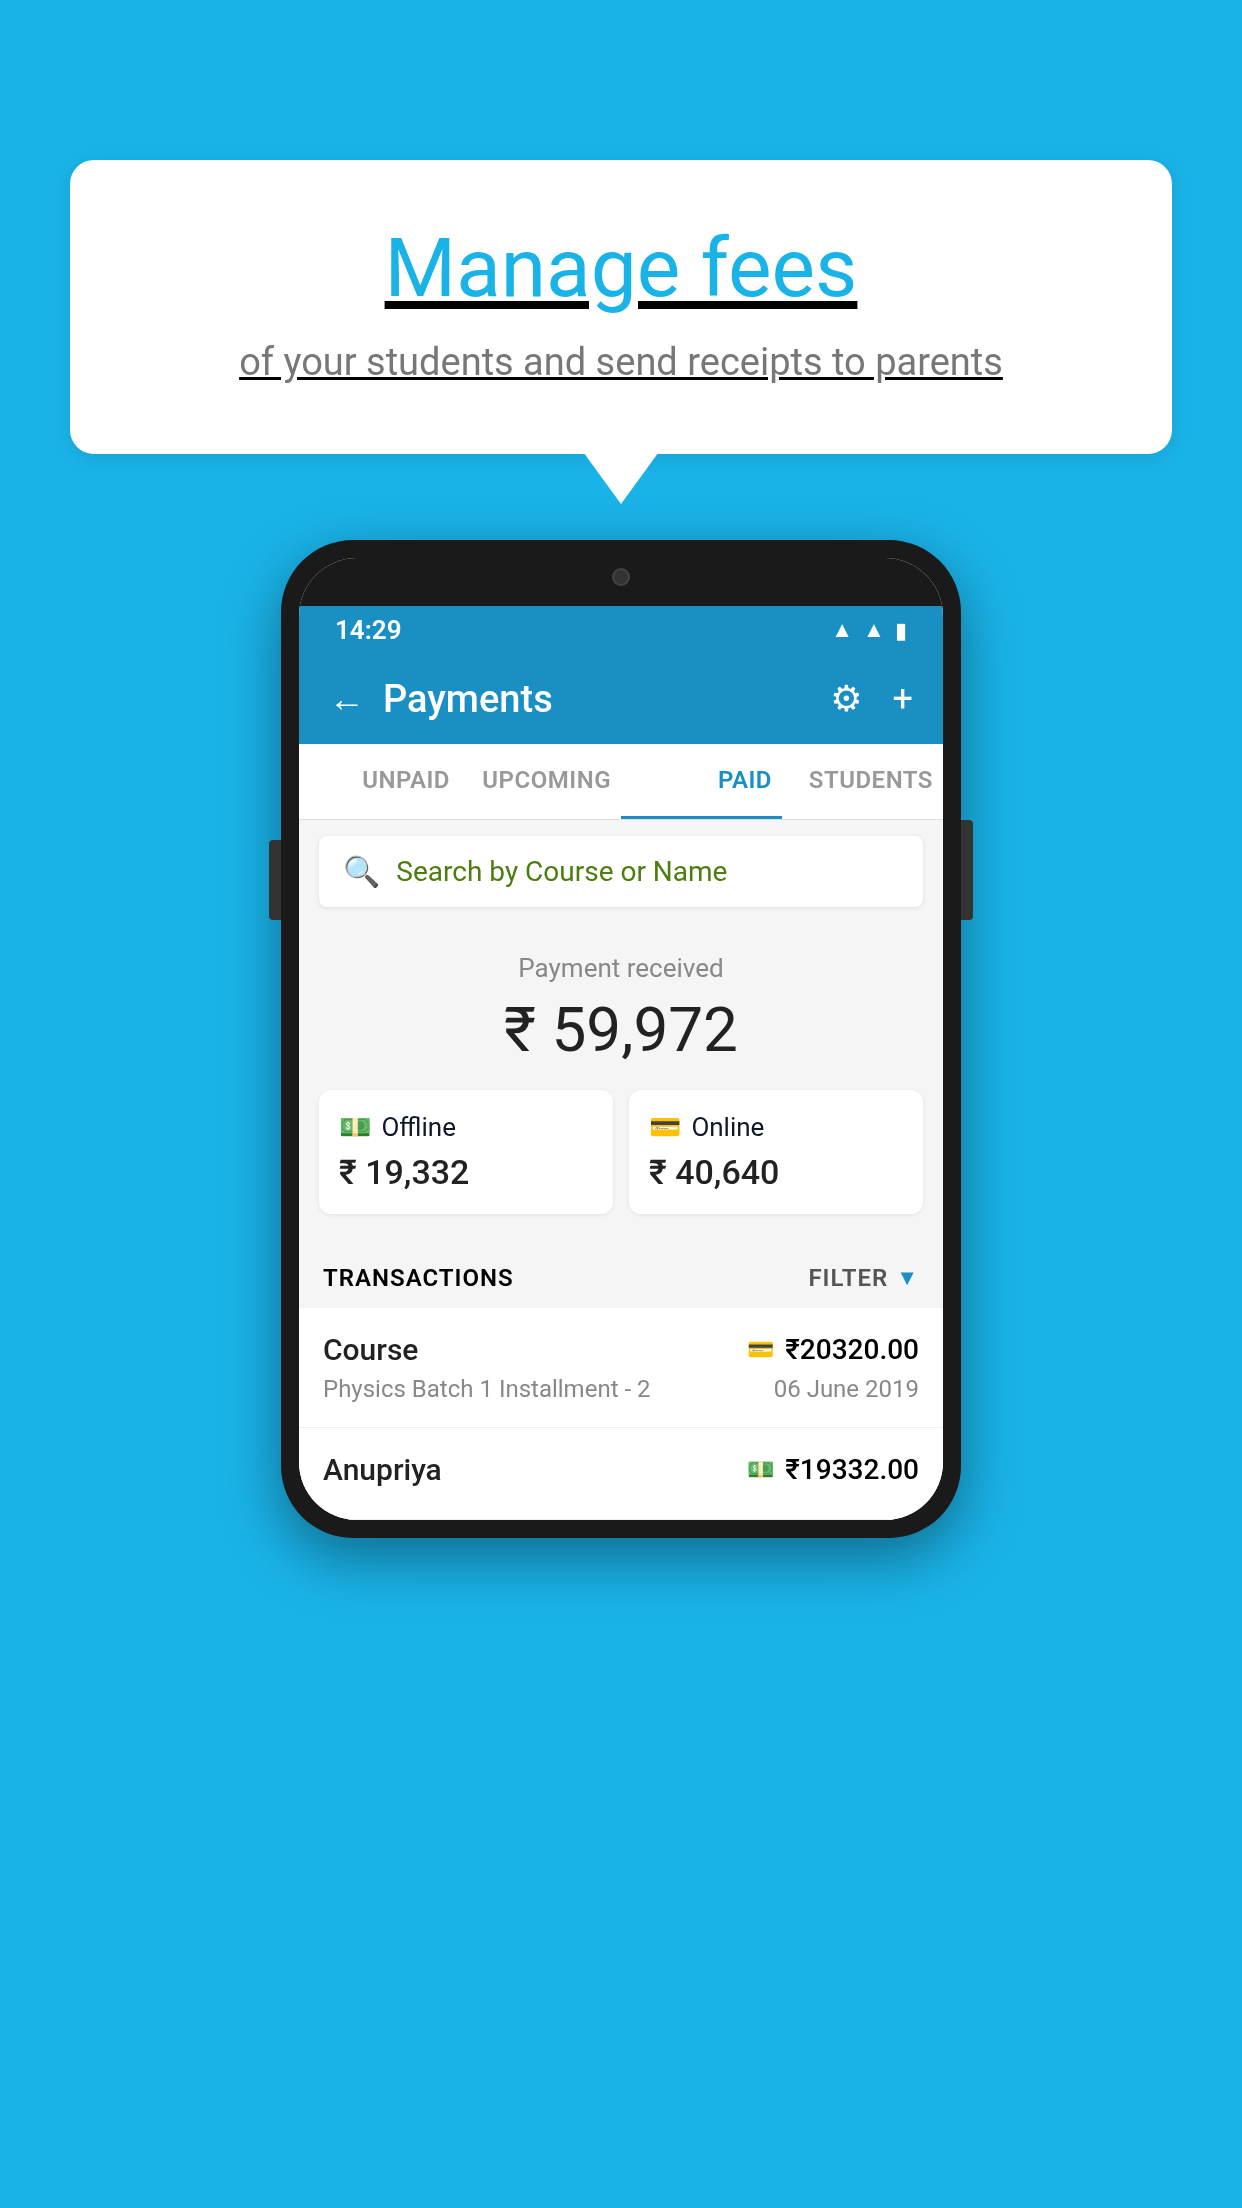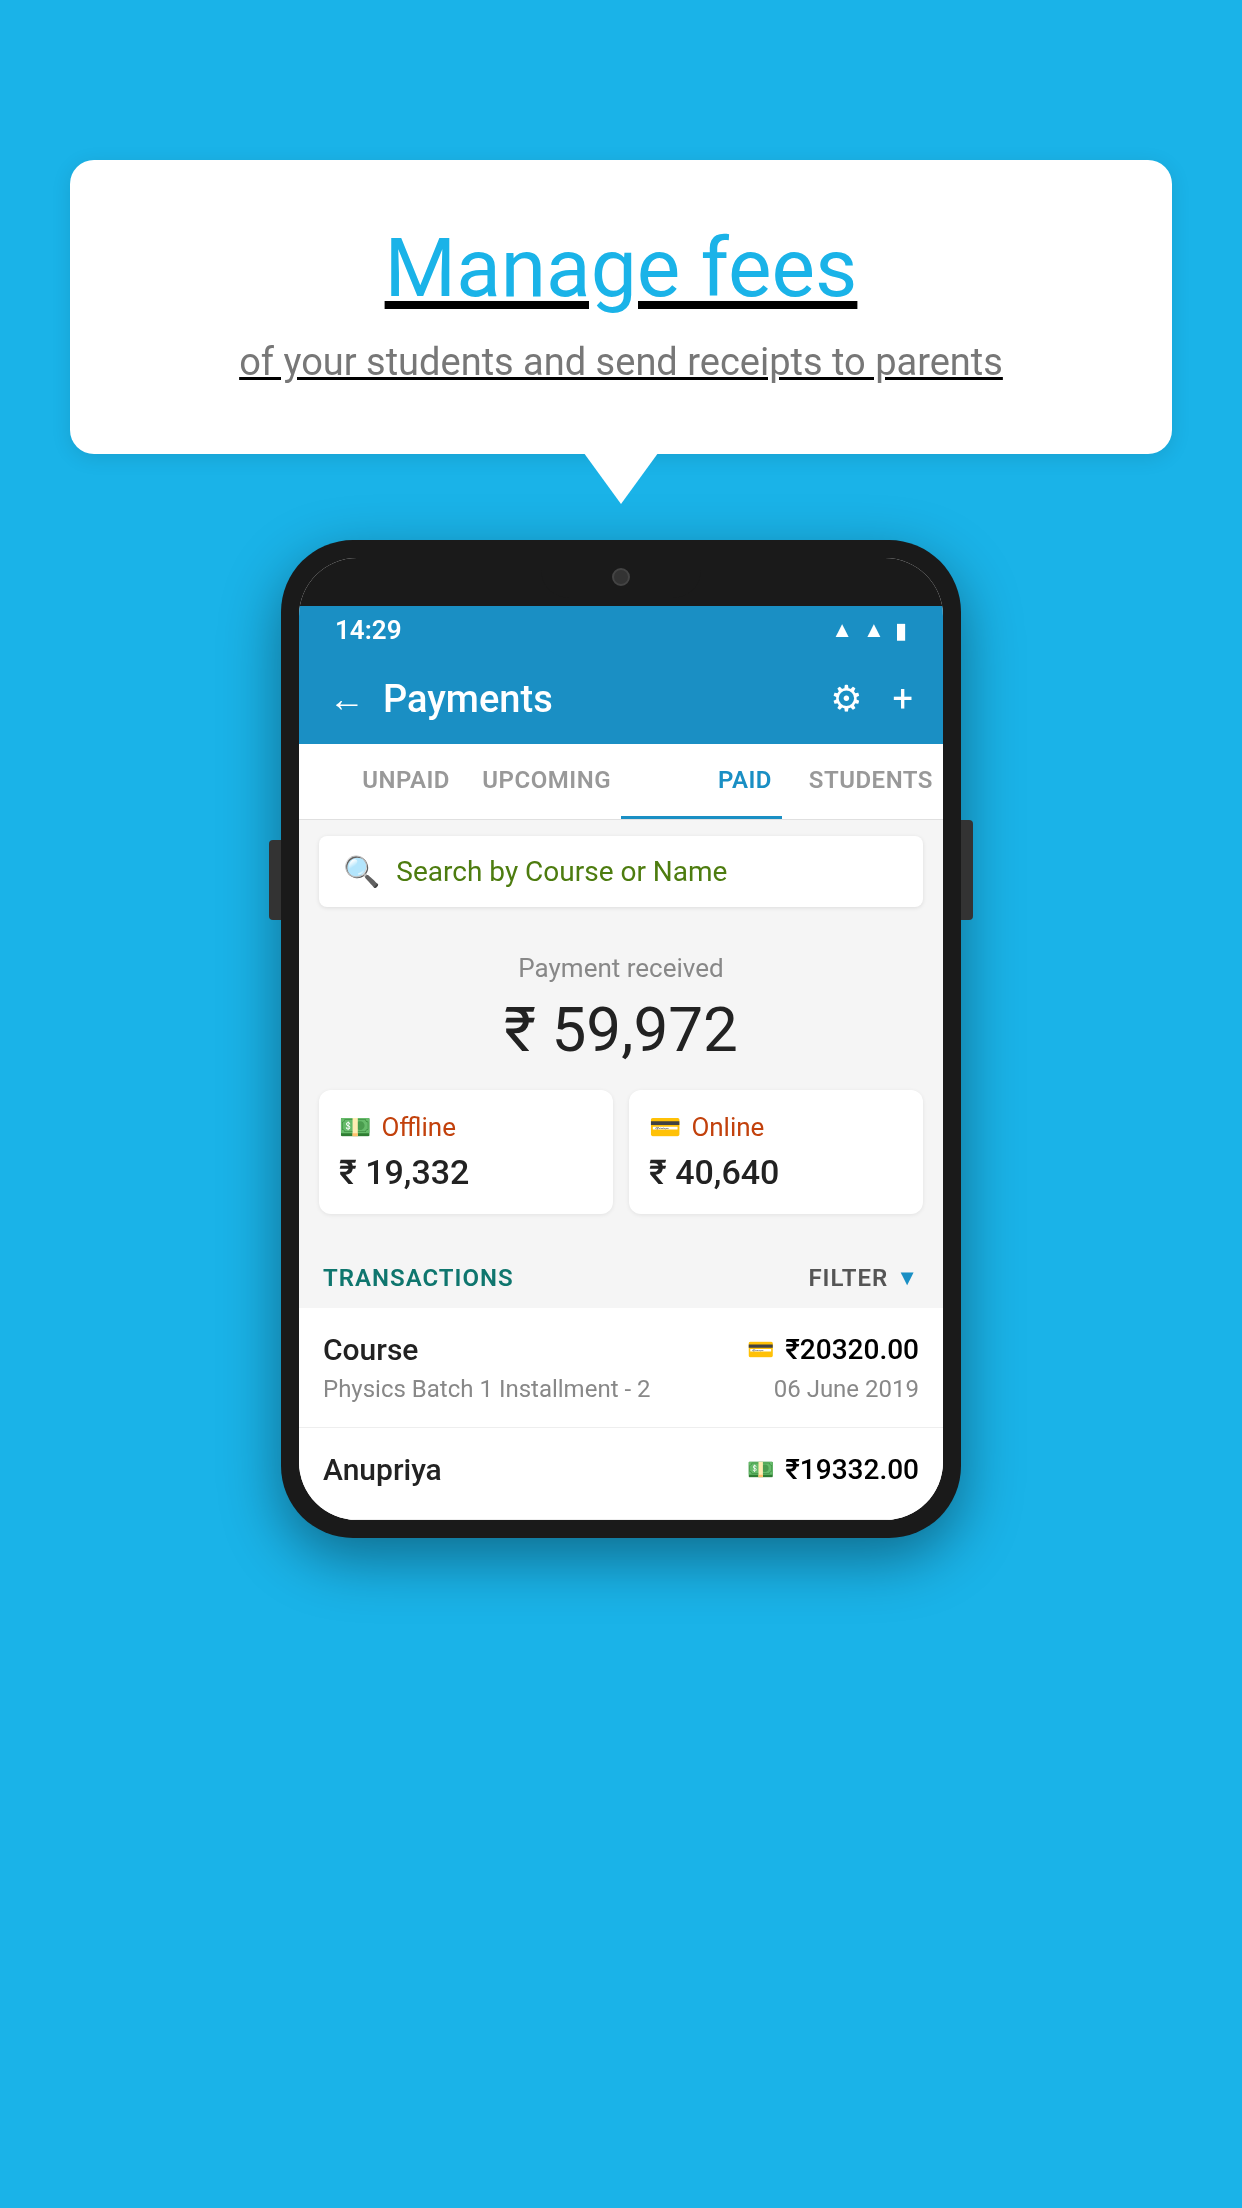--- a/index.html
+++ b/index.html
@@ -287,21 +287,21 @@
       gap: 10px;
       margin-bottom: 10px;
     }
 
     .card-icon {
       color: #666;
       font-size: 26px;
     }
 
     .card-type {
-      color: #c2410c;
+      color: #0f172a;
       font-size: 26px;
     }
 
     .card-amount {
       color: #222;
       font-size: 34px;
       font-weight: 500;
       text-align: left;
       margin-top: 8px;
     }
@@ -309,21 +309,21 @@
     
     .transactions-header {
       background: #f5f5f5;
       display: flex;
       justify-content: space-between;
       align-items: center;
       padding: 20px 24px 16px;
     }
 
     .transactions-label {
-      color: #0f766e;
+      color: #000000;
       font-size: 24px;
       font-weight: 600;
       letter-spacing: 1px;
     }
 
     .filter-btn {
       display: flex;
       align-items: center;
       gap: 8px;
       color: #555;

